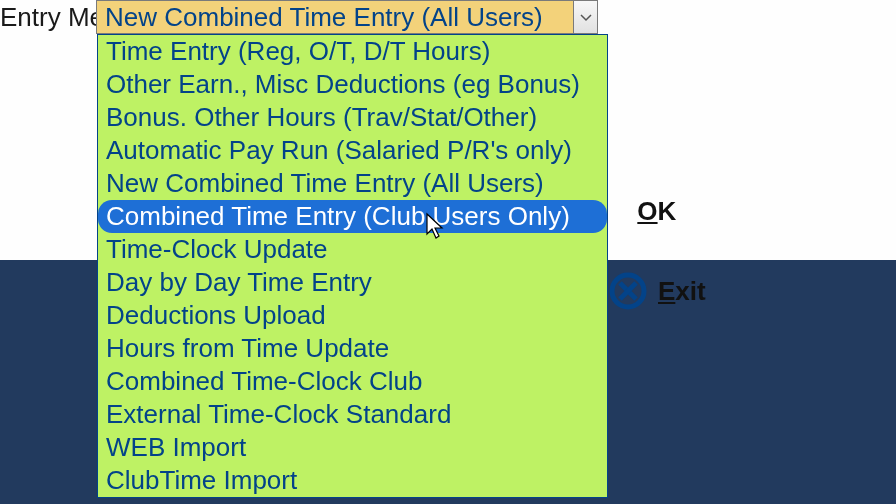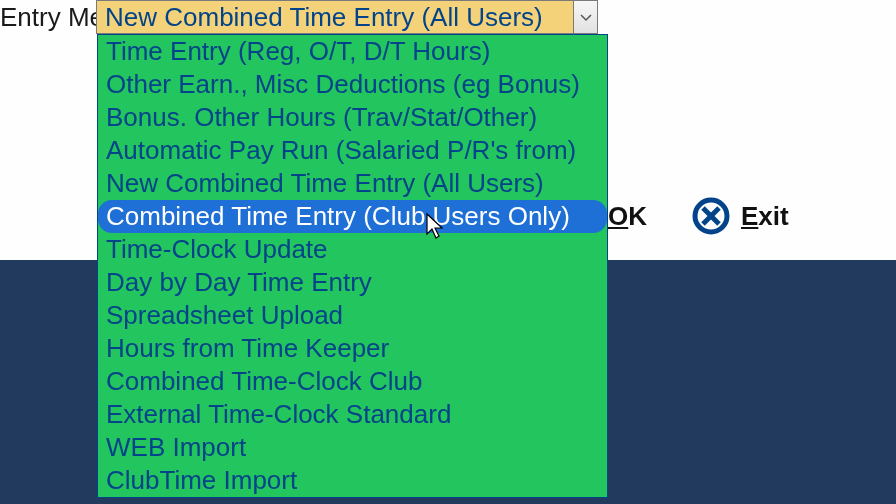--- a/index.html
+++ b/index.html
@@ -63,21 +63,21 @@
     align-items: center;
     justify-content: center;
     box-sizing: border-box;
   }
   .dropdown {
     position: absolute;
     left: 97px;
     top: 34px;
     width: 511px;
     border: 1px solid #034389;
-    background: #22c55e;
+    background: #bef264;
     box-sizing: border-box;
     z-index: 10;
   }
   .dropdown-item {
     color: #034389;
     font-size: 26px;
     line-height: 33px;
     height: 33px;
     padding-left: 8px;
     white-space: nowrap;
@@ -89,20 +89,21 @@
     color: #ffffff;
     border-radius: 14px;
   }
   .btn-area {
     position: absolute;
     top: 196px;
     left: 608px;
     display: flex;
     align-items: center;
     gap: 44px;
+    flex-direction: column;
   }
   .btn {
     display: flex;
     align-items: center;
     gap: 10px;
   }
   .btn-icon {
     width: 40px;
     height: 40px;
     display: flex;
@@ -142,27 +143,27 @@
             </svg>
         </span>
       </div>
     </div>
   </div>
 
   <div class="dropdown" id="dropdown">
       <div class="dropdown-item">Time Entry (Reg, O/T, D/T Hours)</div>
       <div class="dropdown-item">Other Earn., Misc Deductions (eg Bonus)</div>
       <div class="dropdown-item">Bonus. Other Hours (Trav/Stat/Other)</div>
-      <div class="dropdown-item">Automatic Pay Run (Salaried P/R's from)</div>
+      <div class="dropdown-item">Automatic Pay Run (Salaried P/R's only)</div>
       <div class="dropdown-item">New Combined Time Entry (All Users)</div>
       <div class="dropdown-item highlight">Combined Time Entry  (Club Users Only)</div>
       <div class="dropdown-item">Time-Clock Update</div>
       <div class="dropdown-item">Day by Day Time Entry</div>
-      <div class="dropdown-item">Spreadsheet Upload</div>
-      <div class="dropdown-item">Hours from Time Keeper</div>
+      <div class="dropdown-item">Deductions Upload</div>
+      <div class="dropdown-item">Hours from Time Update</div>
       <div class="dropdown-item">Combined Time-Clock Club</div>
       <div class="dropdown-item">External Time-Clock Standard</div>
       <div class="dropdown-item">WEB Import</div>
       <div class="dropdown-item">ClubTime Import</div>
     </div>
 
   <div class="btn-area">
     <div class="btn">
       <span class="btn-text">
         <span class="mn">O</span><span>K</span>

